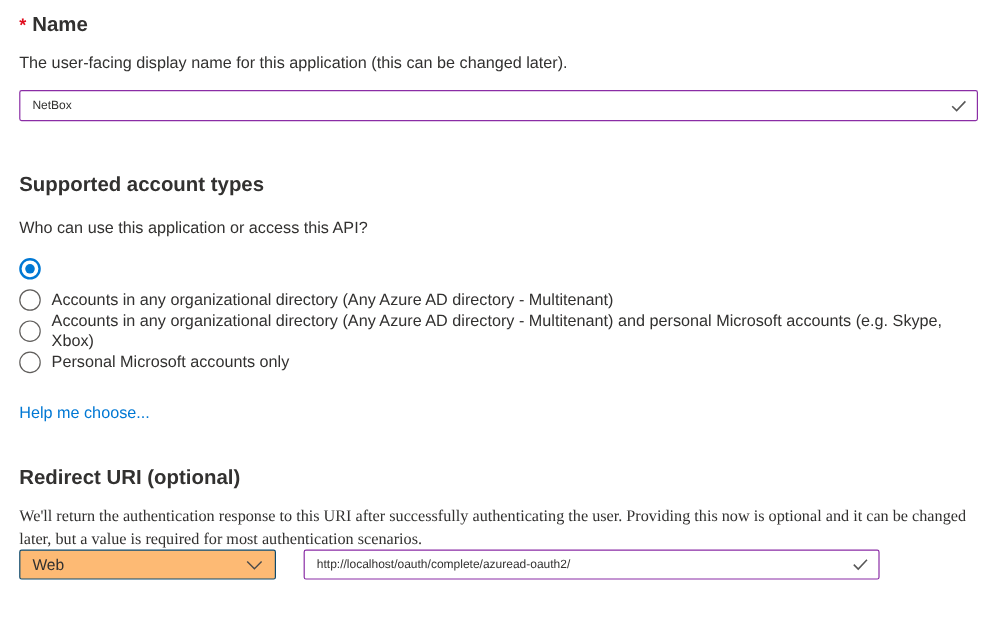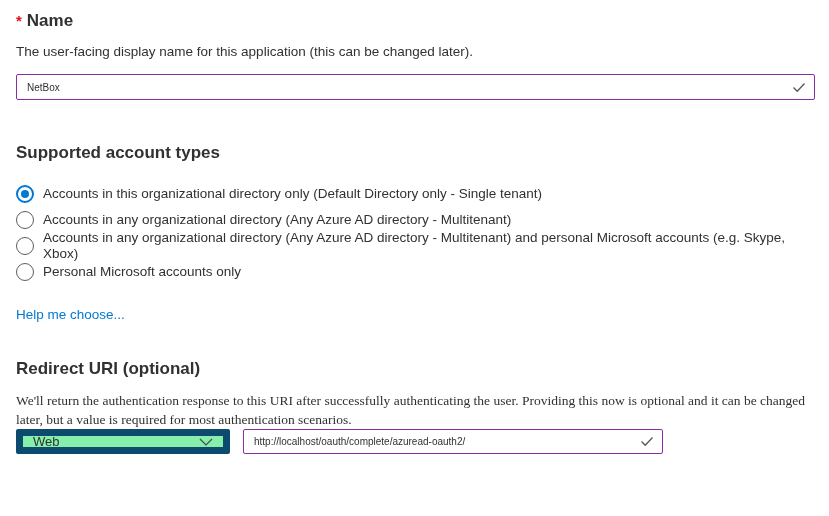--- a/index.html
+++ b/index.html
@@ -73,26 +73,26 @@
   
   .redirect-heading { margin-bottom: 12px; }
   .redirect-desc {
     max-width: 802px; line-height: 19px; margin-bottom: 0; font-family: Liberation Serif, serif;
   }
 
   .controls-row { display: flex; align-items: center; }
   .select-control {
     display: flex; align-items: center; justify-content: space-between;
     width: 214px; height: 25px;
-    border: 7px solid #0c4a6e; border-radius: 2px;
-    background: #86efac; padding: 0 10px; cursor: pointer;
+    border: 1px solid #0c4a6e; border-radius: 2px;
+    background: #fdba74; padding: 0 10px; cursor: pointer;
     flex: 0 0 auto;
   }
   .select-control .select-value { font-size: 13px; color: #323130; }
-  .uri-input { width: 420px; height: 25px; margin-left: 13px; flex: 0 0 auto; }
+  .uri-input { width: 480px; height: 25px; margin-left: 23px; flex: 0 0 auto; }
 
   svg.glyph { display: block; }
 </style>
 </head>
 <body>
 
 <div class="page">
 
   
   <div class="section-heading name-label">
@@ -104,25 +104,25 @@
     <input type="text" value="NetBox" style="">
     <span class="check-icon">
       <svg class="glyph" width="14" height="11" viewBox="0 0 14 11">
         <path d="M1.5 5.5 L5.2 9.2 L12.5 1.5" fill="none" stroke="#575757" stroke-width="1.3"></path>
       </svg>
     </span>
   </div>
 
   
   <div class="section-heading accounts-heading">Supported account types</div>
+  <p class="desc accounts-question">Who can use this application or access this API?</p>
 
   <div class="radio-group">
     <div class="radio-row">
       <span class="radio selected"></span>
-      <span class="radio-label">Accounts in this organizational directory only (Default Directory only - Single tenant)</span>
     </div>
     <div class="radio-row">
       <span class="radio"></span>
       <span class="radio-label">Accounts in any organizational directory (Any Azure AD directory - Multitenant)</span>
     </div>
     <div class="radio-row">
       <span class="radio"></span>
       <span class="radio-label">Accounts in any organizational directory (Any Azure AD directory - Multitenant) and personal Microsoft accounts (e.g. Skype, Xbox)</span>
     </div>
     <div class="radio-row">

